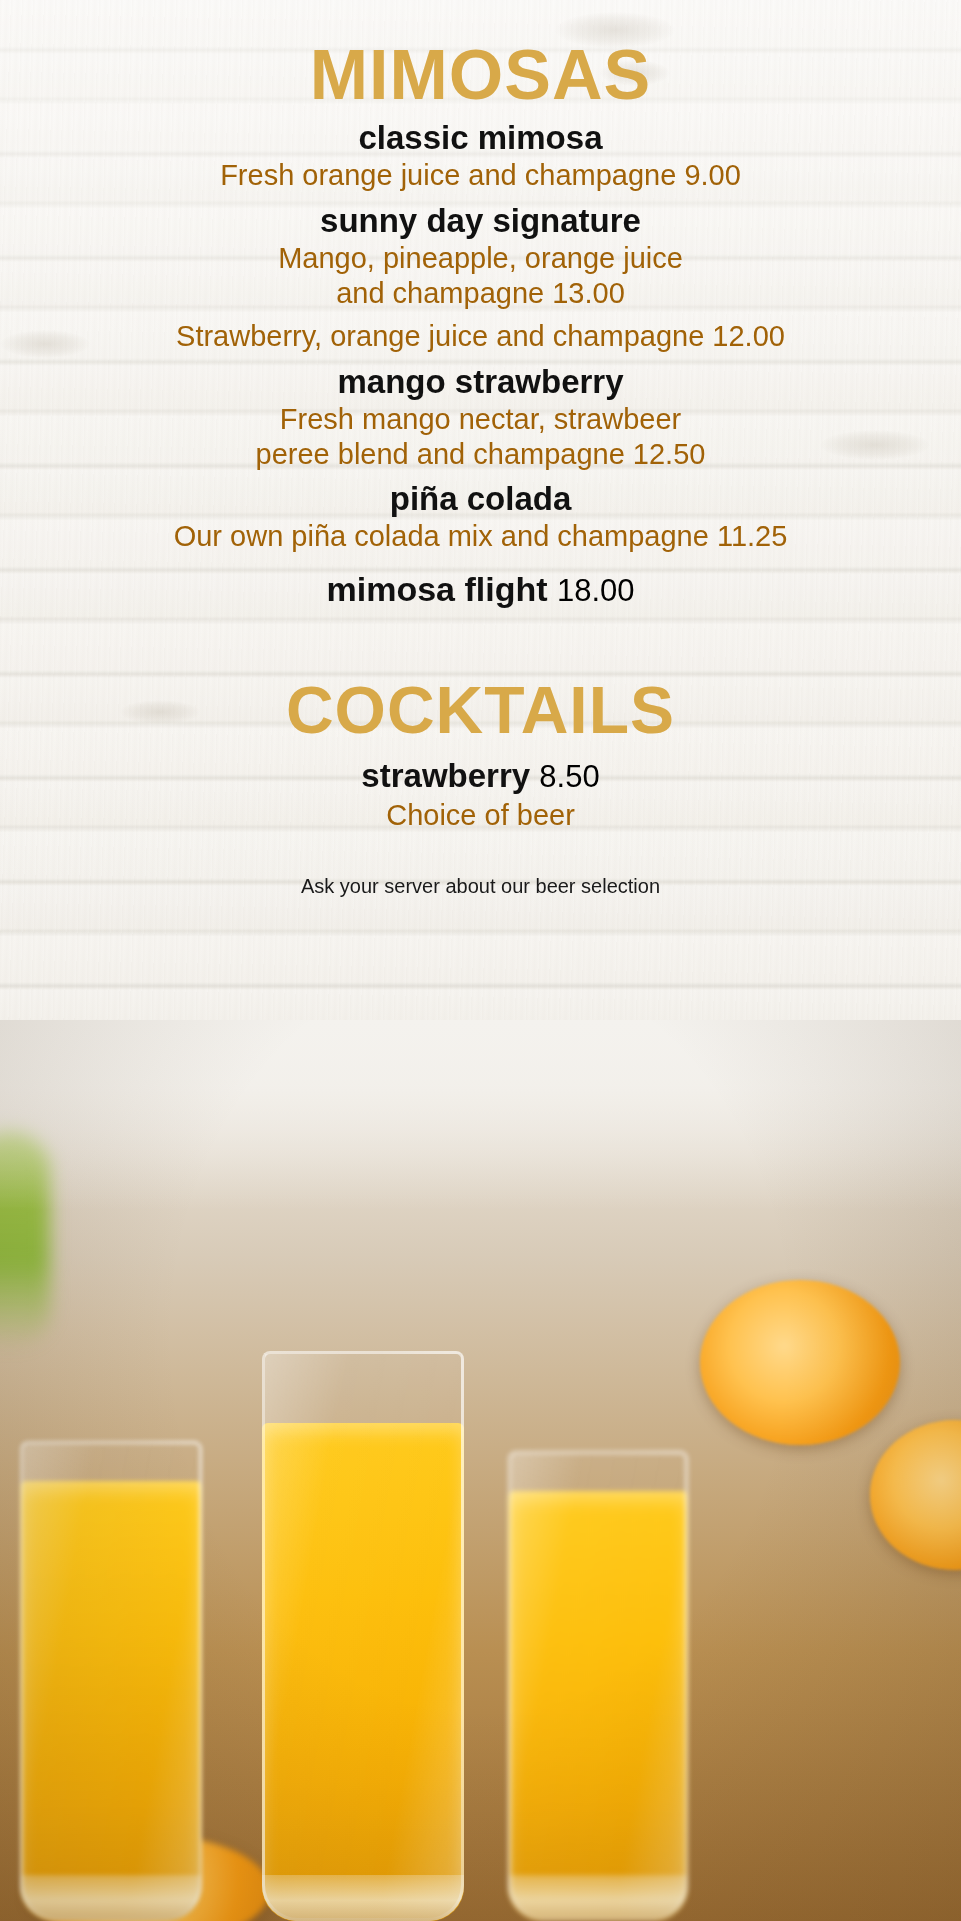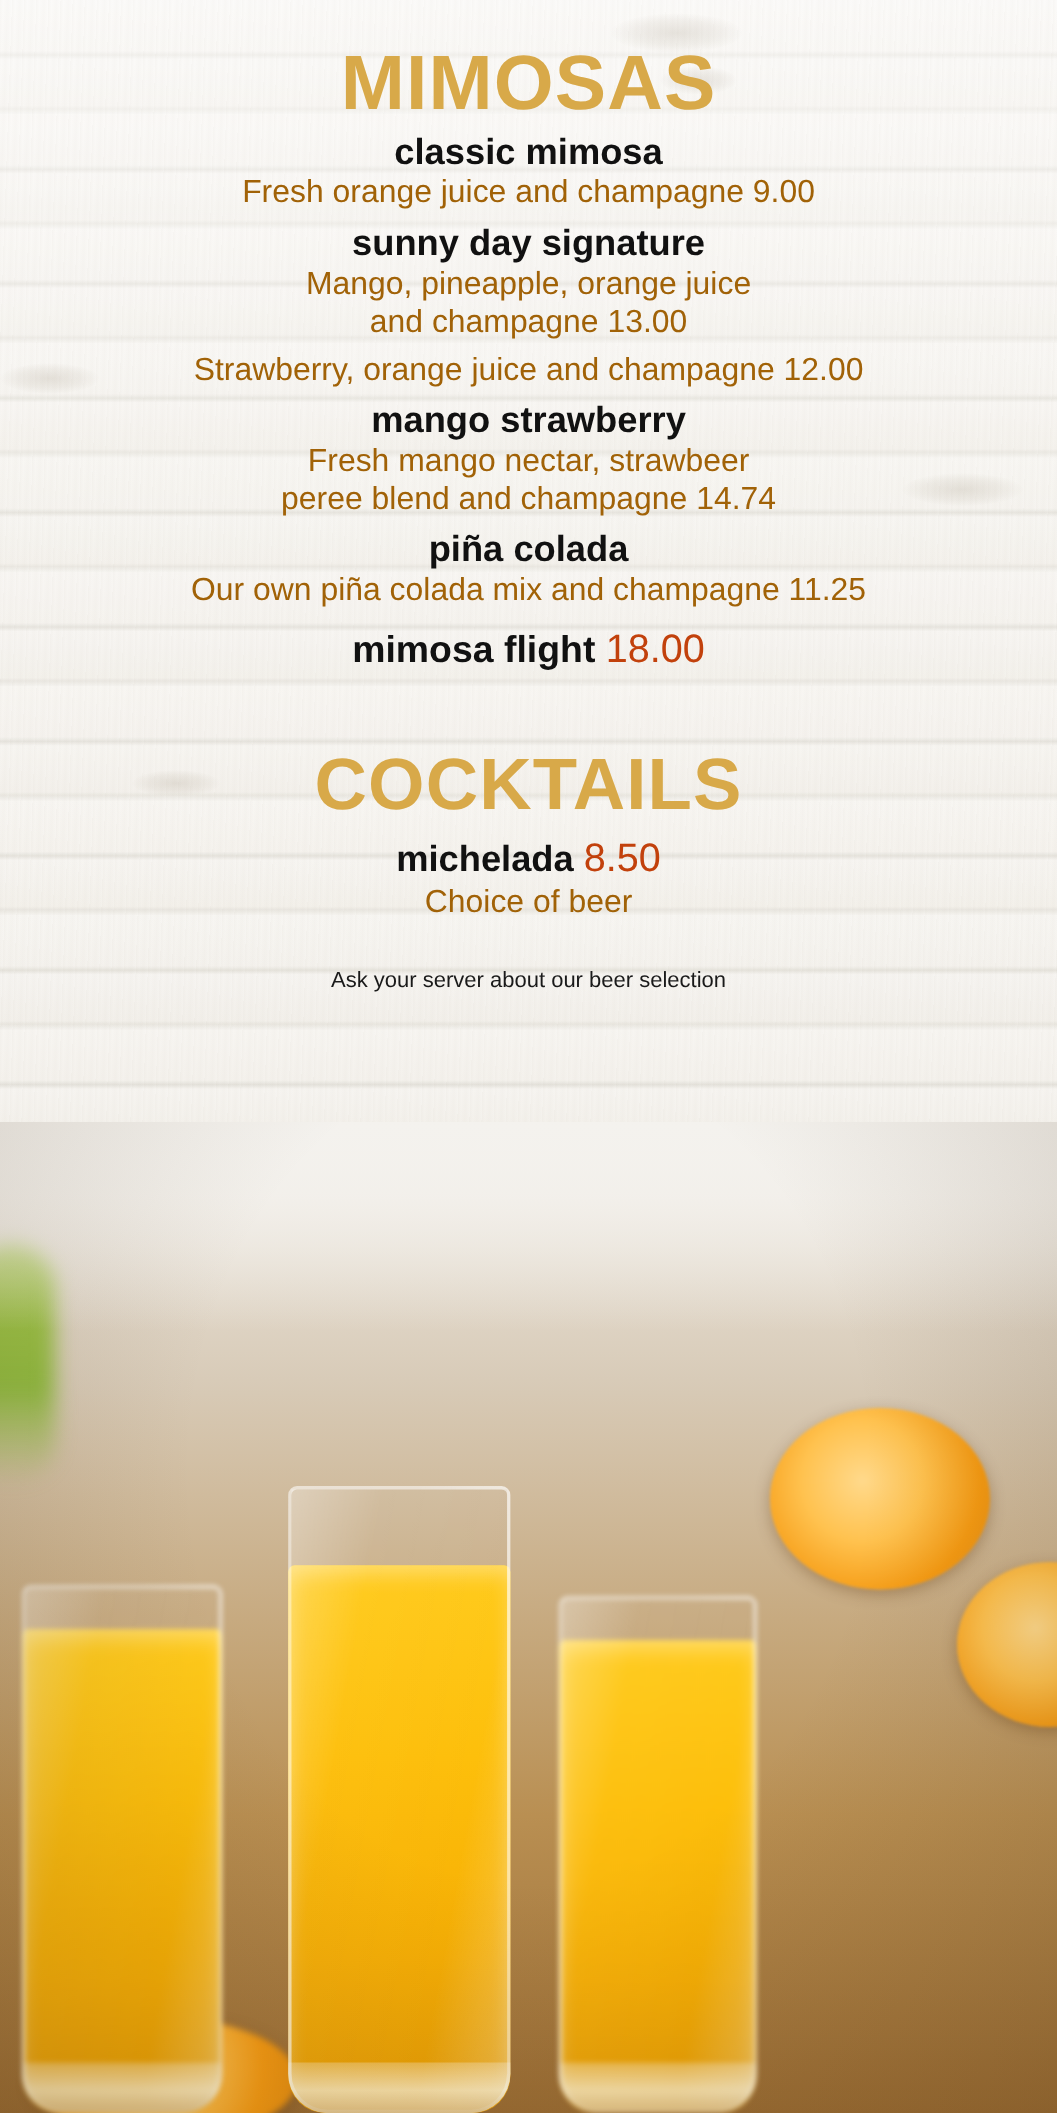--- a/index.html
+++ b/index.html
@@ -187,22 +187,22 @@
     line-height: 1.18;
   }
   .item-desc {
     color: #a16207;
     font-size: 29px;
     line-height: 1.22;
     font-weight: normal;
   }
   .inline-price {
     font-weight: normal;
-    font-size: 36px;
-    color: #c2410c;
+    font-size: 31px;
+    color: #000000;
   }
   .item-flight { margin-top: 14px; }
   .item-flight .item-name { font-size: 34px; }
 
   .note {
     margin-top: 42px;
     font-size: 20px;
     color: #1a1a1a;
   }
 
@@ -266,40 +266,40 @@
       <div class="item-desc">and champagne 13.00</div>
     </div>
 
     <div class="item">
       <div class="item-desc">Strawberry, orange juice and champagne 12.00</div>
     </div>
 
     <div class="item">
       <div class="item-name">mango strawberry</div>
       <div class="item-desc">Fresh mango nectar, strawbeer</div>
-      <div class="item-desc">peree blend and champagne 14.74</div>
+      <div class="item-desc">peree blend and champagne 12.50</div>
     </div>
 
     <div class="item">
       <div class="item-name">piña colada</div>
       <div class="item-desc">Our own piña colada mix and champagne 11.25</div>
     </div>
 
     <div class="item item-flight">
       <div class="item-name">
         <span>mimosa flight</span>
         <span class="inline-price">18.00</span>
       </div>
     </div>
 
     <div class="section-title title-cocktails">COCKTAILS</div>
 
     <div class="item item-michelada">
       <div class="item-name">
-        <span>michelada</span>
+        <span>strawberry</span>
         <span class="inline-price">8.50</span>
       </div>
       <div class="item-desc michelada-desc">Choice of beer</div>
     </div>
 
     <div class="note">Ask your server about our beer selection</div>
 
   </div>
 </div>
 

